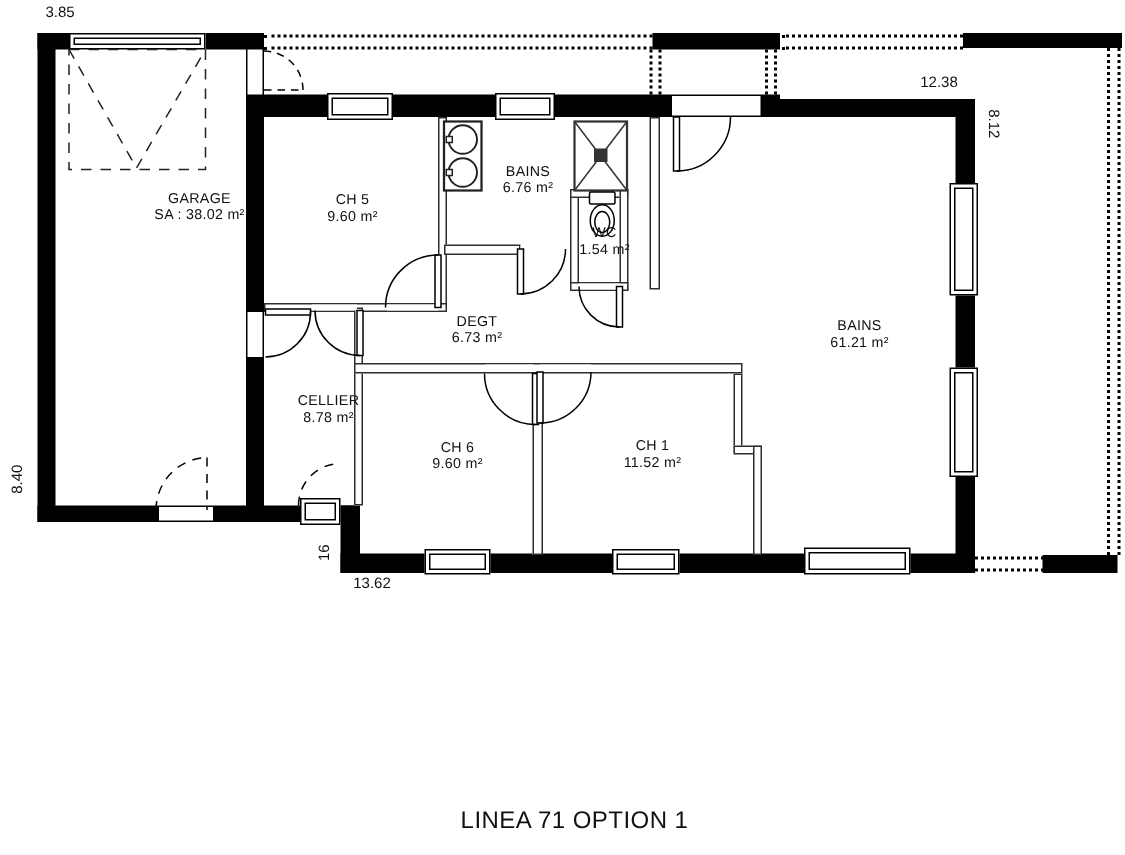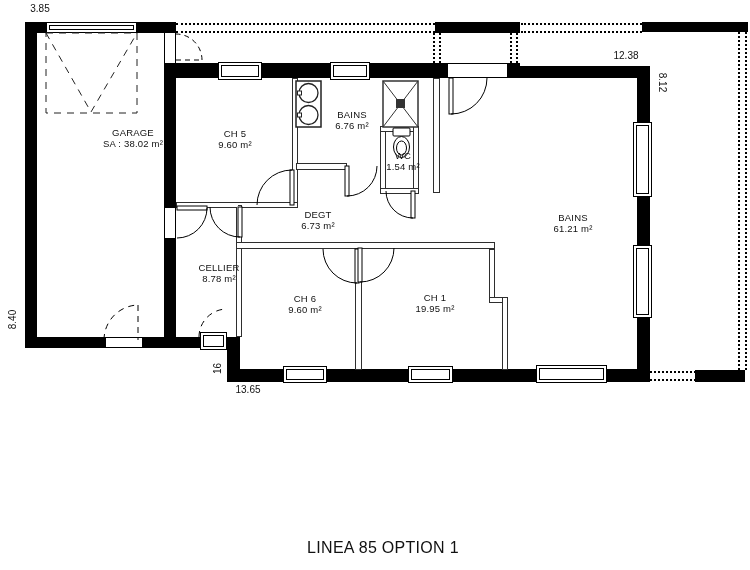--- a/index.html
+++ b/index.html
@@ -160,25 +160,25 @@
   <div class="rlabel" style="left:169px;top:262px;width:100px;">
     <div>CELLIER</div>
     <div>8.78 m²</div>
   </div>
   <div class="rlabel" style="left:255px;top:293px;width:100px;">
     <div>CH 6</div>
     <div>9.60 m²</div>
   </div>
   <div class="rlabel" style="left:385px;top:292px;width:100px;">
     <div>CH 1</div>
-    <div>19.95 m²</div>
+    <div>11.52 m²</div>
   </div>
 
   <div class="dim" style="left:20px;top:3px;width:40px;">3.85</div>
   <div class="dim" style="left:596px;top:50px;width:60px;">12.38</div>
   <div class="dim rot90" style="left:640px;top:77px;width:44px;">8.12</div>
   <div class="dim rotm90" style="left:-10px;top:314px;width:44px;">8.40</div>
   <div class="dim rotm90" style="left:195px;top:363px;width:44px;">16</div>
-  <div class="dim" style="left:218px;top:384px;width:60px;">13.65</div>
+  <div class="dim" style="left:218px;top:384px;width:60px;">13.62</div>
 
-  <div class="title" style="left:275px;top:539px;width:216px;">LINEA 85 OPTION 1</div>
+  <div class="title" style="left:275px;top:539px;width:216px;">LINEA 71 OPTION 1</div>
 
 </div>
 
 </body></html>

